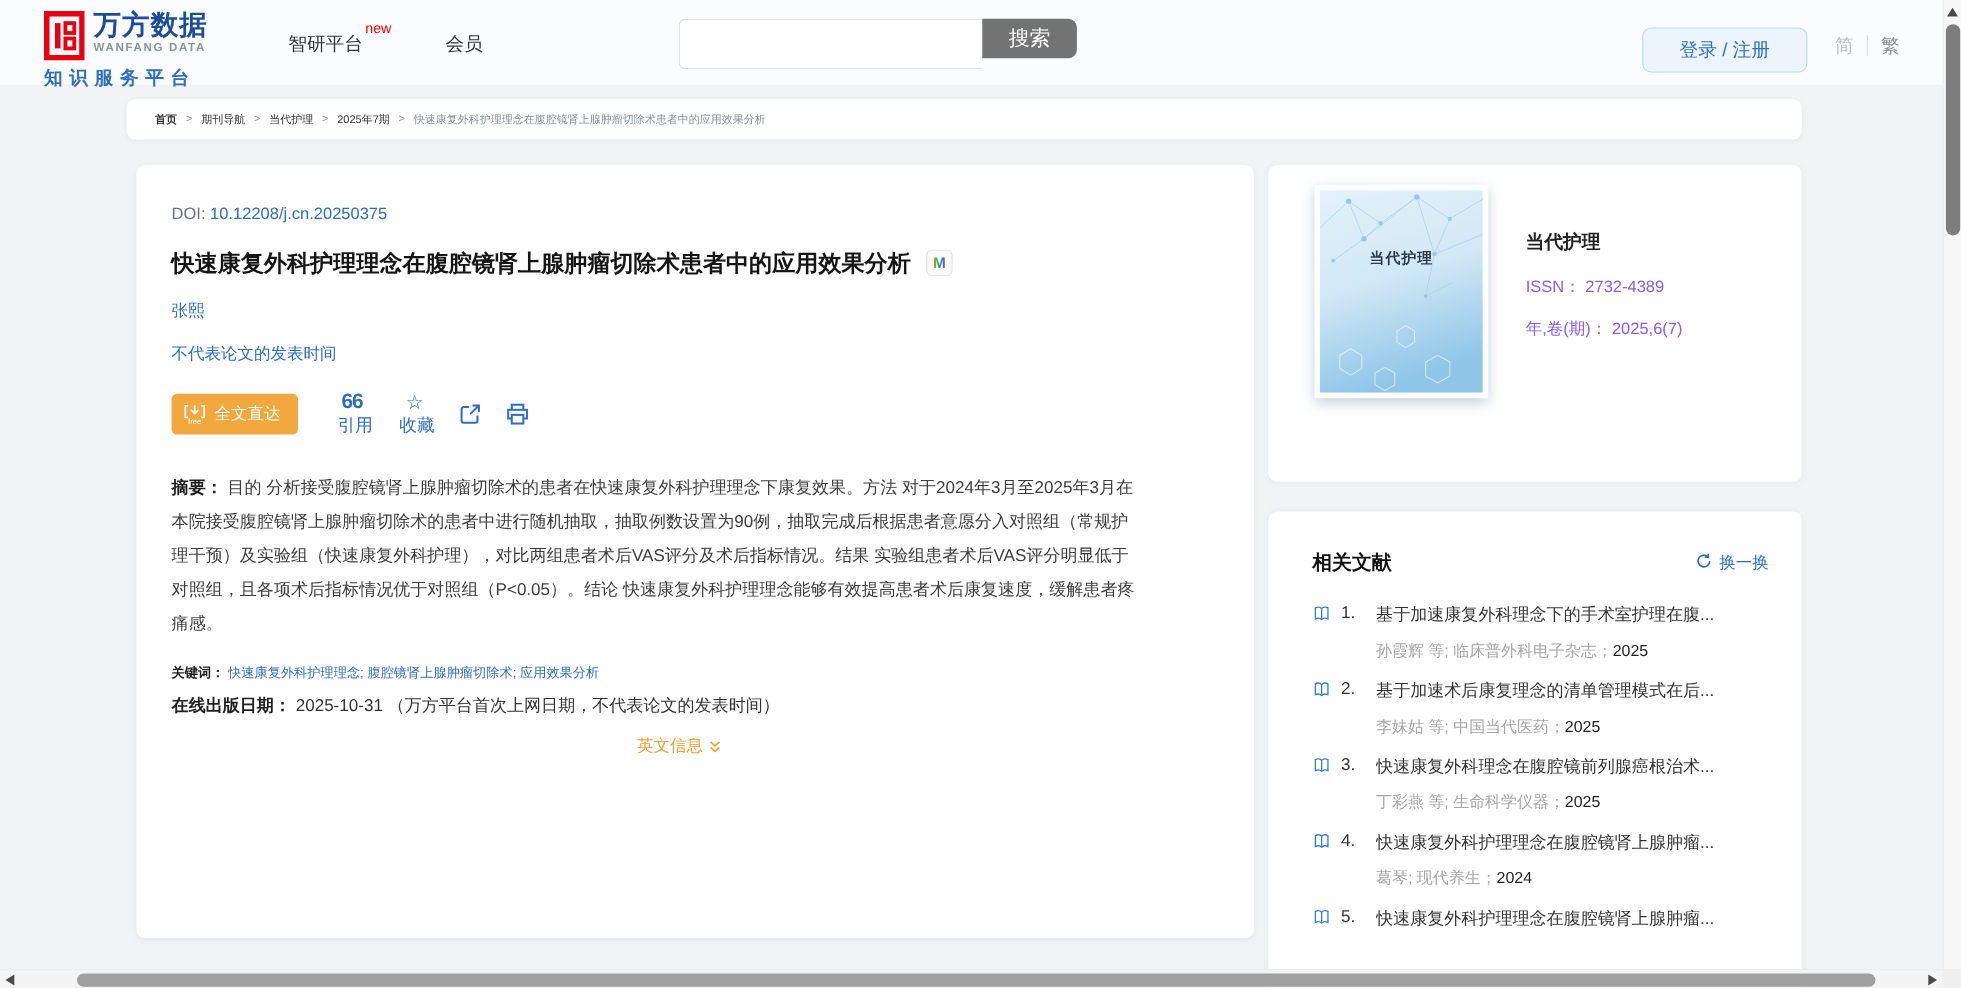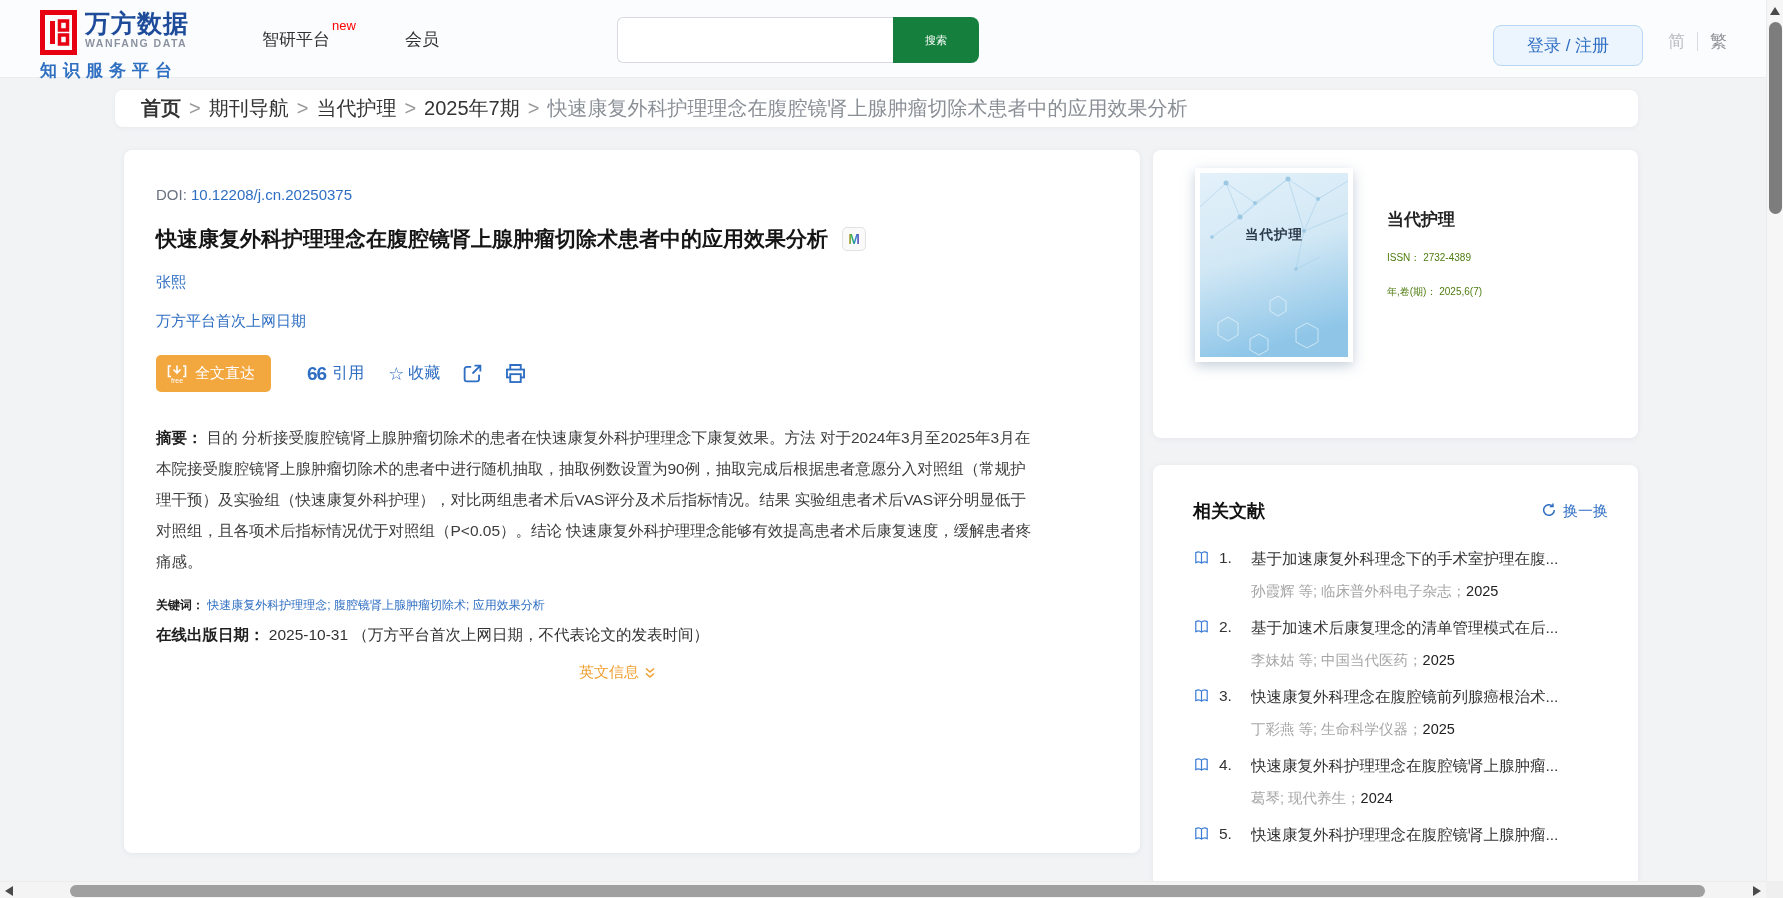--- a/index.html
+++ b/index.html
@@ -22,34 +22,34 @@
   .tagline  { width:100%; margin-top:4px; font-size:17px; font-weight:700; color:#2f6fc1; letter-spacing:6px; }
 
   .nav-item { position:absolute; top:28px; font-size:17px; color:#333; cursor:pointer; }
   .nav-item.n0 { left:262px; }
   .nav-item.n1 { left:405px; }
   .nav-badge { position:absolute; top:-10px; left:70px; color:#f00; font-size:13px; }
 
   .search-wrap { position:absolute; left:617px; top:17px; height:46px; display:flex; }
   .search-input { width:276px; height:46px; border:1px solid #d9dbe0; border-right:none;
                   border-radius:6px 0 0 6px; background:#fff; padding:0 12px; font-size:15px; outline:none; }
-  .search-btn { width:86px; height:46px; background:#15803d; color:#fff; font-size:11px;
+  .search-btn { width:86px; height:36px; background:#737373; color:#fff; font-size:19px;
                 border:none; border-radius:0 8px 8px 0; cursor:pointer; }
 
   .login-btn { position:absolute; left:1493px; top:25px; width:150px; height:41px;
                background:#ecf5fd; border:1px solid #b9d7f2; border-radius:8px;
                color:#2e6ec2; font-size:17px; cursor:pointer; }
   .lang { position:absolute; left:1668px; top:30px; font-size:17px; color:#9aa0a6; }
   .lang .simp { color:#b9bdc2; cursor:pointer; padding-right:12px; border-right:1px solid #d8dadd; }
   .lang .trad { color:#8d9196; cursor:pointer; padding-left:12px; }
 
   
   .crumb-card { position:absolute; left:115px; top:90px; width:1523px; height:37px;
                 background:#fff; border-radius:8px; box-shadow:0 1px 5px rgba(30,40,60,.05);
-                display:flex; align-items:center; padding-left:26px; font-size:20px; }
+                display:flex; align-items:center; padding-left:26px; font-size:10px; }
   .crumb-link { color:#333; cursor:pointer; }
   .crumb-link.first { font-weight:700; }
   .crumb-sep { color:#999; margin:0 8px; }
   .crumb-current { color:#8a8f96; }
 
   
   .card { position:absolute; background:#fff; border-radius:8px;
           box-shadow:0 1px 6px rgba(30,40,60,.06); }
   .main-card { left:124px; top:150px; width:1016px; height:703px; padding:28px 60px 0 32px; }
 
@@ -64,21 +64,21 @@
   .m-badge span { font-size:14px; font-weight:700;
              background:linear-gradient(90deg,#f39c12,#27ae60,#2980d9,#8e44ad);
              -webkit-background-clip:text; background-clip:text; color:transparent; }
 
   .art-author { margin-top:20px; font-size:15px; color:#2e6ec2; cursor:pointer; width:max-content; }
   .art-affil  { margin-top:20px; font-size:15px; color:#2e6ec2; cursor:pointer; width:max-content; }
 
   .actions { margin-top:24px; display:flex; align-items:center; }
   .fulltext-btn { height:37px; padding:0 16px 0 10px; background:#f3a73f; border:none; border-radius:5px;
                   color:#fff; font-size:15px; display:flex; align-items:center; gap:7px; cursor:pointer; }
-  .act-link { display:flex; align-items:center; color:#2e6ec2; font-size:16px; cursor:pointer; }
+  .act-link { display:flex; align-items:center; color:#2e6ec2; font-size:16px; cursor:pointer;flex-direction:column; }
   .cite { margin-left:36px; }
   .quote66 { font-weight:700; font-size:19px; margin-right:6px; letter-spacing:-1px; }
   .fav { margin-left:24px; }
   .star { font-size:18px; margin-right:4px; }
   .icon-btn { margin-left:22px; cursor:pointer; display:flex; align-items:center; }
 
   .abstract { margin-top:30px; font-size:15.5px; line-height:31px; color:#3d3d3d; max-width:885px; }
   .abstract b { color:#1f1f1f; }
   .kw-line { margin-top:20px; font-size:12px; }
   .kw-line b { color:#1f1f1f; }
@@ -88,21 +88,21 @@
   .date-line b { color:#1f1f1f; }
   .en-toggle { margin-top:17px; text-align:center; color:#f0a032; font-size:15px; cursor:pointer;
                display:flex; justify-content:center; align-items:center; gap:4px; }
 
   
   .journal-card { left:1153px; top:150px; width:485px; height:288px; display:flex; padding:18px 0 0 42px; }
   .cover-frame { width:158px; height:194px; background:#fff; padding:5px;
                  box-shadow:0 4px 12px rgba(90,120,150,.35); cursor:pointer; }
   .j-info { margin-left:34px; padding-top:40px; }
   .j-name { font-size:17px; font-weight:700; color:#222; cursor:pointer; }
-  .j-row { margin-top:20px; font-size:10px; color:#4d7c0f; }
+  .j-row { margin-top:20px; font-size:15px; color:#8b5cf6; }
 
   
   .related-card { left:1153px; top:465px; width:485px; height:546px; border-radius:8px 8px 0 0;
                   padding:34px 30px 11px 40px; }
   .rel-head { display:flex; justify-content:space-between; align-items:center; }
   .rel-title-h { font-size:18px; font-weight:700; color:#111; }
   .rel-refresh { display:flex; gap:6px; color:#2e6ec2; font-size:15px; cursor:pointer; }
   .rel-list { margin-top:26px; }
   .rel-item { display:flex; margin-bottom:17px; }
   .book-ic { width:20px; margin-top:1px; }
@@ -196,21 +196,21 @@
     </div>
 
     <div class="art-title-row">
       <h1 class="art-title">快速康复外科护理理念在腹腔镜肾上腺肿瘤切除术患者中的应用效果分析</h1>
       <div class="m-badge">
         <span>M</span>
       </div>
     </div>
 
     <div class="art-author">张熙</div>
-    <div class="art-affil">万方平台首次上网日期</div>
+    <div class="art-affil">不代表论文的发表时间</div>
 
     <div class="actions">
       <button class="fulltext-btn">
         <svg width="22" height="22" viewBox="0 0 22 22">
           <path d="M5 3 H2.5 V13.5 H5" fill="none" stroke="#fff" stroke-width="1.6"></path>
           <path d="M17 3 H19.5 V13.5 H17" fill="none" stroke="#fff" stroke-width="1.6"></path>
           <path d="M11 2.5 v7 M7.5 6.5 L11 10 L14.5 6.5" fill="none" stroke="#fff" stroke-width="1.6"></path>
           <text x="11" y="19.5" text-anchor="middle" font-size="7" fill="#fff" font-family="Liberation Sans, sans-serif">free</text>
         </svg>
         <span>全文直达</span>

